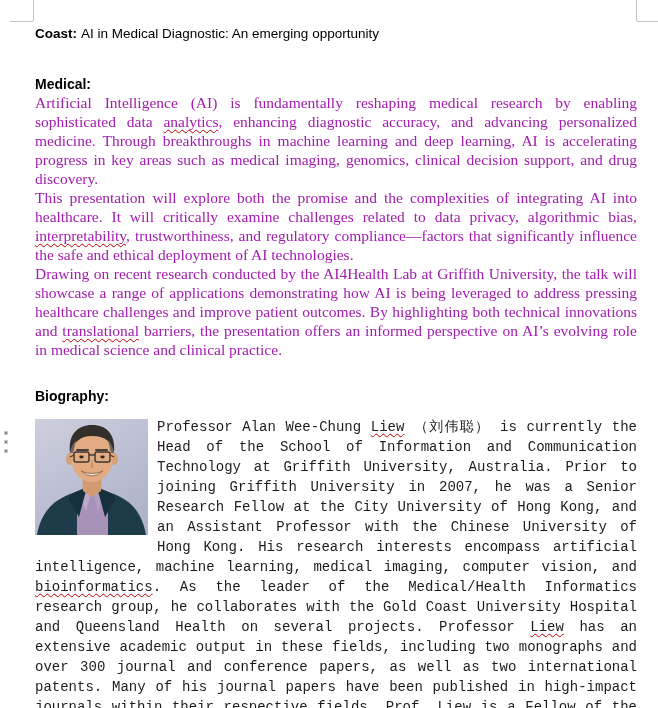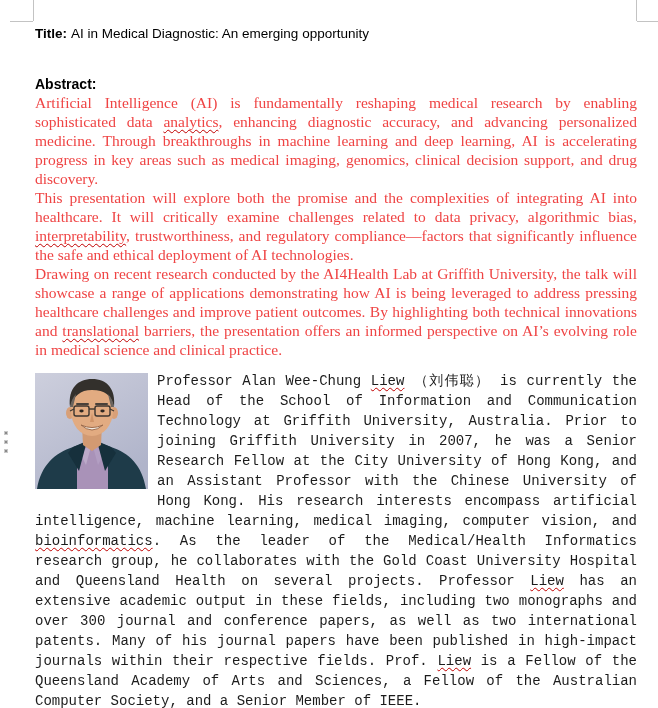--- a/index.html
+++ b/index.html
@@ -32,21 +32,21 @@
   h2.heading { margin: 0; font-size: 14px; line-height: 17px; font-weight: bold; color: #000; }
   #abstract-heading { margin-top: 33px; }
   #biography-heading { margin-top: 29px; }
 
   .abstract p {
     margin: 0;
     font-family: "Liberation Serif", "DejaVu Serif", serif;
     font-size: 15.5px;
     line-height: 19px;
     text-align: justify;
-    color: #ef4444;
+    color: #a21caf;
   }
 
   .bio { margin-top: 12px; }
   .bio p {
     margin: 0;
     font-size: 14px;
     line-height: 20px;
     text-align: justify;
     color: #1c1c1c;
     font-family: Liberation Mono, monospace;
@@ -79,31 +79,32 @@
 
 <div class="side-dots">
   <span class="dot"></span>
   <span class="dot"></span>
   <span class="dot"></span>
 </div>
 
 <div class="content">
 
   <p class="title-line">
-    <strong class="lbl">Title:</strong><span class="txt">AI in Medical Diagnostic: An emerging opportunity</span>
+    <strong class="lbl">Coast:</strong><span class="txt">AI in Medical Diagnostic: An emerging opportunity</span>
   </p>
 
-  <h2 class="heading" id="abstract-heading">Abstract:</h2>
+  <h2 class="heading" id="abstract-heading">Medical:</h2>
 
   <div class="abstract">
     <p><span>Artificial Intelligence (AI) is fundamentally reshaping medical research by enabling sophisticated data </span><span class="squiggle">analytics</span><span>, enhancing diagnostic accuracy, and advancing personalized medicine. Through breakthroughs in machine learning and deep learning, AI is accelerating progress in key areas such as medical imaging, genomics, clinical decision support, and drug discovery.</span></p>
     <p><span>This presentation will explore both the promise and the complexities of integrating AI into healthcare. It will critically examine challenges related to data privacy, algorithmic bias, </span><span class="squiggle">interpretability</span><span>, trustworthiness, and regulatory compliance—factors that significantly influence the safe and ethical deployment of AI technologies.</span></p>
     <p><span>Drawing on recent research conducted by the AI4Health Lab at Griffith University, the talk will showcase a range of applications demonstrating how AI is being leveraged to address pressing healthcare challenges and improve patient outcomes. By highlighting both technical innovations and </span><span class="squiggle">translational</span><span> barriers, the presentation offers an informed perspective on AI’s evolving role in medical science and clinical practice.</span></p>
   </div>
 
+  <h2 class="heading" id="biography-heading">Biography:</h2>
 
   <div class="bio">
     <div class="photo">
       <svg viewBox="0 0 113 116" xmlns="http://www.w3.org/2000/svg">
         <defs>
           <linearGradient id="bgGrad" x1="0" y1="0" x2="0.6" y2="1">
             <stop offset="0" stop-color="#cdcfdd"></stop>
             <stop offset="1" stop-color="#b0b4ca"></stop>
           </linearGradient>
         </defs>

